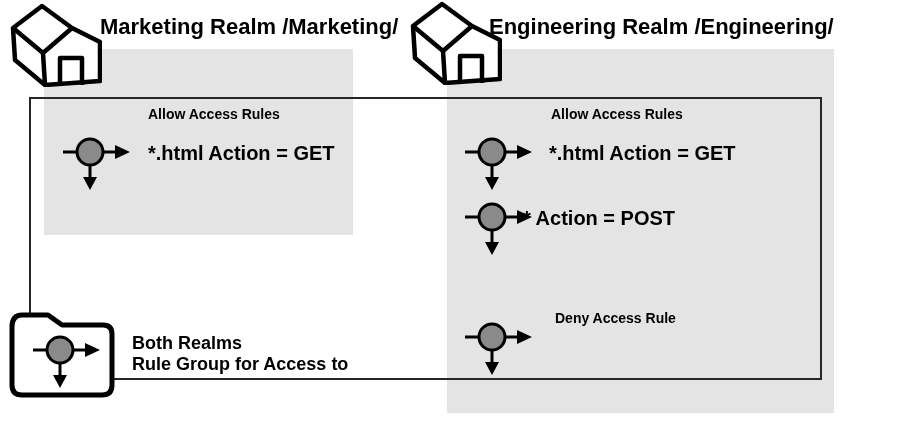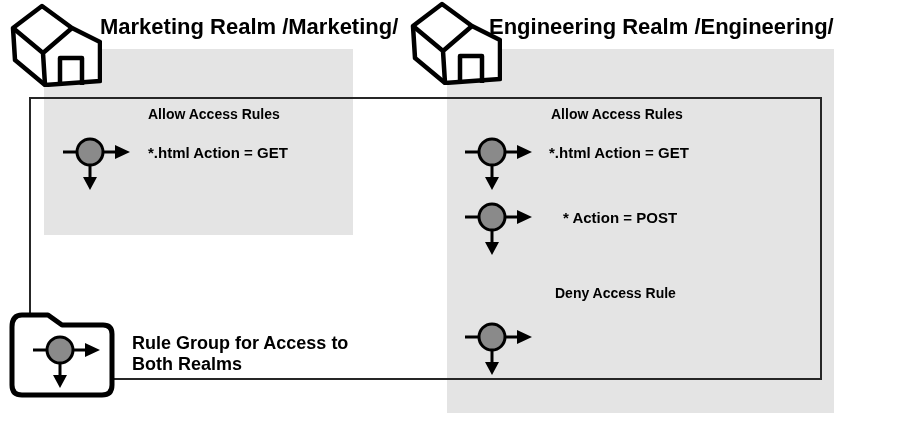--- a/index.html
+++ b/index.html
@@ -12,21 +12,21 @@
   #mkt-box { left:44px; top:49px; width:309px; height:186px; }
   #eng-box { left:447px; top:49px; width:387px; height:364px; }
   .outer-rect {
     position:absolute; left:29px; top:97px; width:793px; height:283px;
     border:2px solid var(--border-dark,#262626); box-sizing:border-box;
   }
   .realm-title { position:absolute; font-size:22px; line-height:24px; white-space:nowrap; }
   #mkt-title { left:100px; top:15px; }
   #eng-title { left:489px; top:15px; }
   .section-heading { position:absolute; font-size:14px; line-height:19px; white-space:nowrap; }
-  .rule-text { position:absolute; font-size:15px; line-height:18px; white-space:nowrap; }
+  .rule-text { position:absolute; font-size:20px; line-height:18px; white-space:nowrap; }
   .group-label { position:absolute; left:132px; top:333px; font-size:18px; line-height:21px; white-space:nowrap; }
   svg.abs { position:absolute; overflow:visible; }
   .ink { stroke:var(--stroke-black,#000); fill:none; stroke-width:3; }
   .solid { fill:var(--stroke-black,#000); stroke:none; }
   .circ { fill:var(--icon-gray,#8a8a8a); stroke:var(--stroke-black,#000); stroke-width:3; }
   .house-body { fill:#ffffff; stroke:var(--stroke-black,#000); stroke-width:4.5; stroke-linejoin:round; }
   .house-line { fill:none; stroke:var(--stroke-black,#000); stroke-width:4.5; stroke-linejoin:round; }
   .folder-body { fill:#ffffff; stroke:var(--stroke-black,#000); stroke-width:5; stroke-linejoin:round; }
 </style>
 </head>
@@ -73,31 +73,31 @@
   <div class="rule-text" style="left:148px;top:144px">*.html Action = GET</div>
 
   <div class="section-heading" style="left:551px;top:105px">Allow Access Rules</div>
   <svg class="abs" style="left:465px;top:136px" width="68" height="55" viewBox="0 0 68 55">
       <use href="#rule-icon-symbol"></use>
     </svg>
   <div class="rule-text" style="left:549px;top:144px">*.html Action = GET</div>
   <svg class="abs" style="left:465px;top:201px" width="68" height="55" viewBox="0 0 68 55">
       <use href="#rule-icon-symbol"></use>
     </svg>
-  <div class="rule-text" style="left:563px;top:209px">* Action = POST</div>
+  <div class="rule-text" style="left:523px;top:209px">* Action = POST</div>
 
-  <div class="section-heading" style="left:555px;top:284px">Deny Access Rule</div>
+  <div class="section-heading" style="left:555px;top:309px">Deny Access Rule</div>
   <svg class="abs" style="left:465px;top:321px" width="68" height="55" viewBox="0 0 68 55">
       <use href="#rule-icon-symbol"></use>
     </svg>
 
   <svg class="abs" style="left:8px;top:311px" width="108" height="88" viewBox="0 0 108 88">
     <path class="folder-body" d="M4,16 Q4,4 14,4 L40,4 L54,14 L95,14 Q104,14 104,23 L104,74 Q104,84 94,84 L14,84 Q4,84 4,74 Z"></path>
   </svg>
   <svg class="abs" style="left:33px;top:334px" width="68" height="55" viewBox="0 0 68 55">
       <use href="#rule-icon-symbol"></use>
     </svg>
   <div class="group-label">
+    <div>Both Realms</div>
     <div>Rule Group for Access to</div>
-    <div>Both Realms</div>
   </div>
 
 </div>
 
 </body></html>

